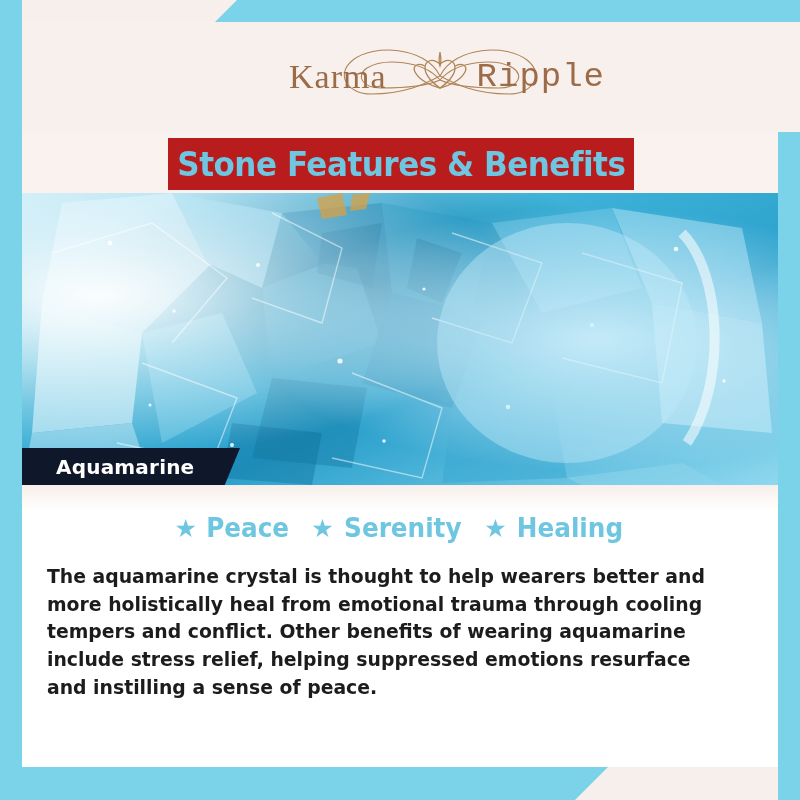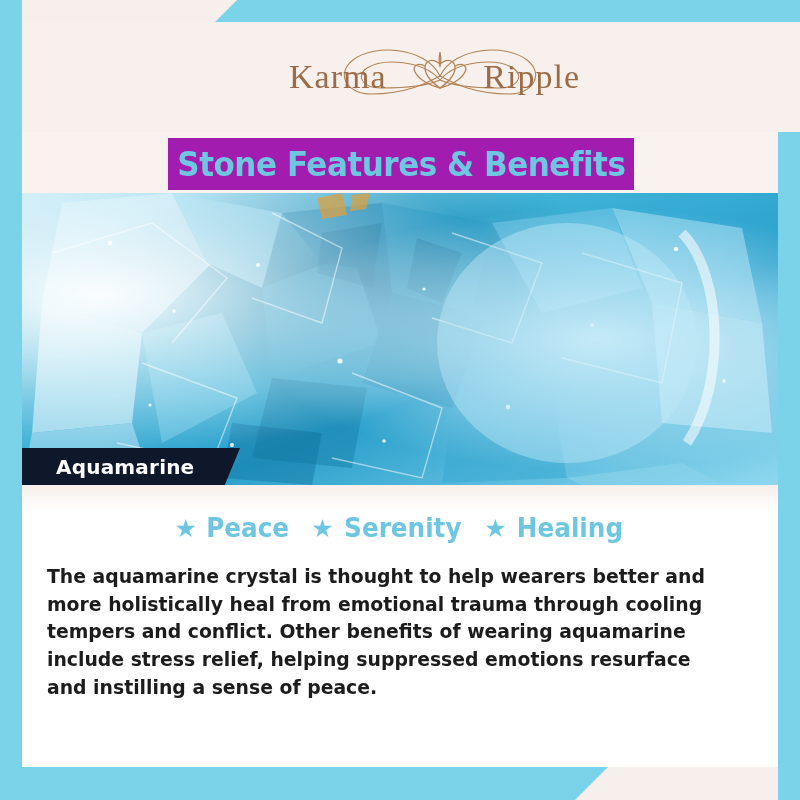--- a/index.html
+++ b/index.html
@@ -24,25 +24,25 @@
   .inner{position:absolute;left:22px;top:22px;width:756px;height:745px;background:#faf2ee;}
 
   
   .logo-zone{position:absolute;left:22px;top:22px;width:756px;height:110px;
              display:flex;align-items:center;justify-content:center;background:#f8f0ec;padding-left:40px;}
   .logo{display:flex;align-items:center;justify-content:center;position:relative;width:330px;height:74px;}
   .logo svg{position:absolute;left:0;top:0;}
   .logo-word{font-family:"Liberation Serif",serif;font-size:34px;color:#9c6b47;letter-spacing:1px;
              position:absolute;top:18px;}
   .logo-word.left{left:14px;}
-  .logo-word.right{right:25px;}
+  .logo-word.right{right:0;font-family:Liberation Mono, monospace;}
 
   
   .title-wrap{position:absolute;left:168px;top:138px;width:466px;height:52px;
-              background:#a21caf;display:flex;align-items:center;justify-content:center;z-index:5;}
+              background:#b91c1c;display:flex;align-items:center;justify-content:center;z-index:5;}
   .title{font-family:"DejaVu Sans",sans-serif;font-weight:bold;font-size:33px;color:#6ec6e0;
          letter-spacing:-0.5px;white-space:nowrap;transform:scaleX(0.94);}
 
   
   .photo{position:absolute;left:22px;top:193px;width:756px;height:292px;overflow:hidden;background:#35a8cf;}
   .photo svg{display:block;width:756px;height:292px;}
 
   
   .tag{position:absolute;left:22px;top:448px;width:218px;height:37px;background:#0f172a;
        clip-path:polygon(0 0,100% 0,93% 100%,0 100%);z-index:6;display:flex;align-items:center;}

